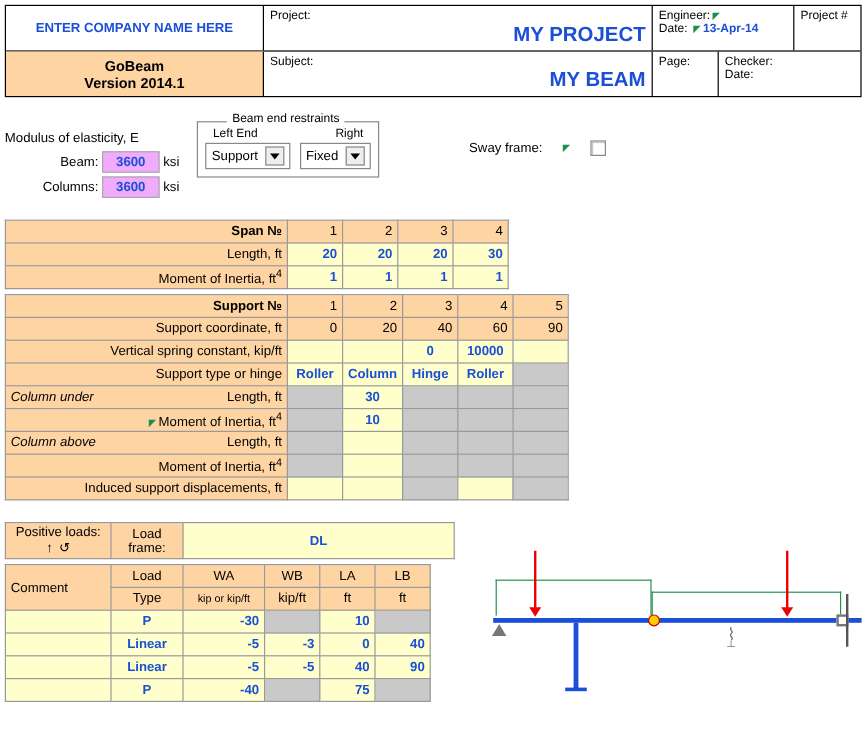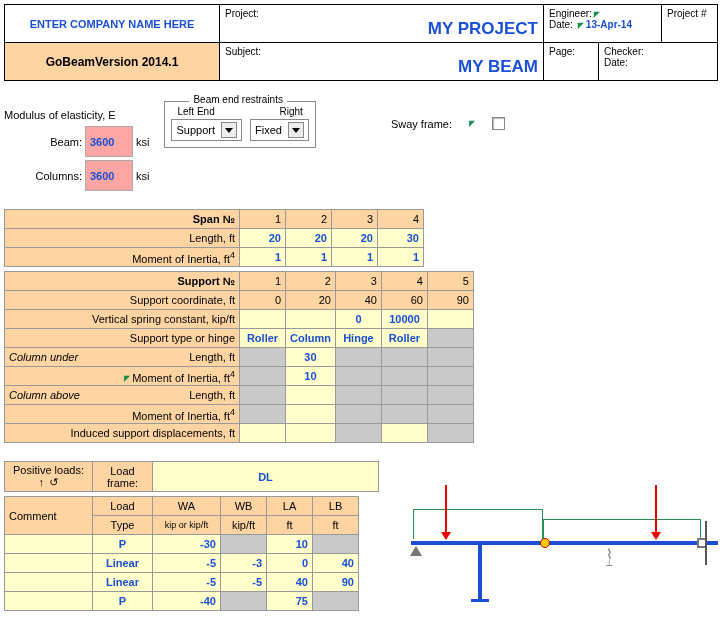--- a/index.html
+++ b/index.html
@@ -4,35 +4,35 @@
 <style>
   * { box-sizing: border-box; }
   body { margin: 0; padding: 4px; font-family: Arial, sans-serif; font-size: 11px; background: #fff; width: 722px; }
   
   .hdr-wrap { border: 1px solid #000; display: flex; flex-direction: column; }
   .hdr-row { display: flex; border-bottom: 1px solid #000; }
   .hdr-row:last-child { border-bottom: none; }
   .hdr-cell { border-right: 1px solid #000; padding: 3px 5px; }
   .hdr-cell:last-child { border-right: none; }
   .company { width: 215px; color: #1a4fd6; font-weight: bold; text-align: center; display: flex; align-items: center; justify-content: center; }
-  .company.orange-bg { background: #ffd4a3; color: #000; font-size: 12px; flex-direction: row; }
+  .company.orange-bg { background: #ffd4a3; color: #000; font-size: 12px; flex-direction: column; }
   .proj { flex: 1; display: flex; flex-direction: column; justify-content: center; }
   .proj-lbl { color: #000; font-size: 10px; }
   .proj-val { color: #1a4fd6; font-weight: bold; text-align: right; font-size: 17px; }
   .eng { width: 118px; font-size: 10px; }
   .pnum { width: 55px; font-size: 10px; }
   .tri { color: #1a9050; font-size: 8px; margin: 0 2px; }
   .bl { color: #1a4fd6; font-weight: bold; }
   
   .params { display: flex; gap: 15px; margin: 28px 0 18px 0; align-items: flex-start; }
   .mod-e { display: flex; flex-direction: column; gap: 3px; }
   .mod-lbl { margin-bottom: 2px; }
   .mod-row { display: flex; align-items: center; gap: 3px; }
   .mod-row span:first-child { width: 78px; text-align: right; }
-  .mod-inp { width: 48px; height: 31px; background: #fca5a5; border: 1px solid #aaa; color: #1a4fd6; text-align: left; padding: 1px 4px; font-weight: bold; font-size: 11px; }
+  .mod-inp { width: 48px; height: 18px; background: #f0abfc; border: 1px solid #aaa; color: #1a4fd6; text-align: center; padding: 1px 4px; font-weight: bold; font-size: 11px; }
   
   .restraints { border: 1px solid #888; padding: 4px 6px 6px; position: relative; margin-top: -8px; }
   .restraints-title { position: absolute; top: -8px; left: 24px; background: #fff; padding: 0 4px; font-size: 10px; }
   .rest-hdr { display: flex; justify-content: space-between; font-size: 10px; padding: 0 6px 2px; }
   .rest-sel { display: flex; gap: 8px; }
   .sel { display: flex; align-items: center; border: 1px solid #888; background: #fff; height: 22px; padding: 0 4px; gap: 6px; }
   .sel-btn { width: 16px; height: 16px; border: 1px solid #888; background: #eee; display: flex; align-items: center; justify-content: center; }
   .sel-btn::after { content: ""; border-left: 4px solid transparent; border-right: 4px solid transparent; border-top: 5px solid #000; }
   
   .sway { display: flex; align-items: center; gap: 15px; margin-left: 60px; margin-top: 8px; }

